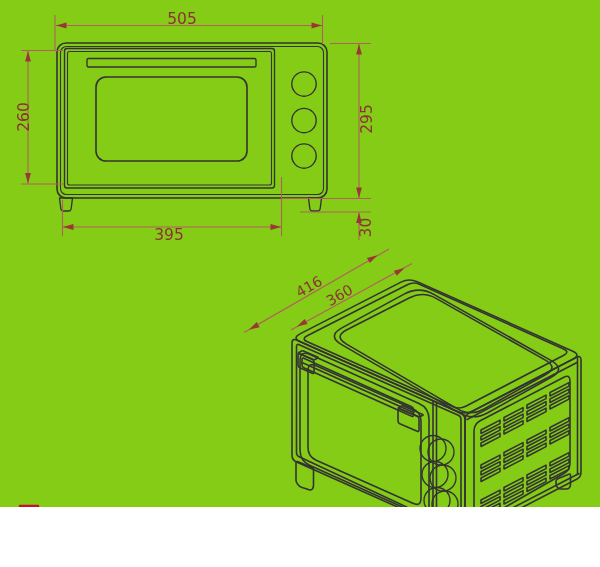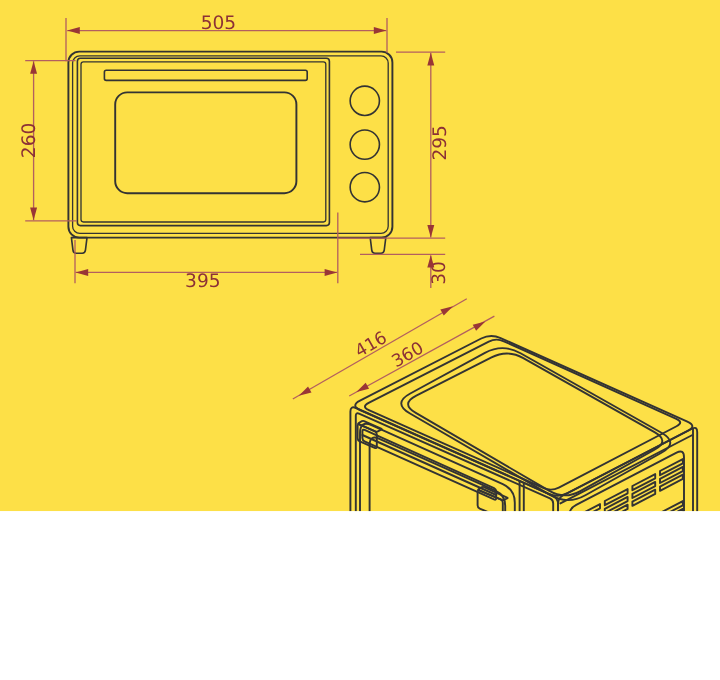--- a/index.html
+++ b/index.html
@@ -1,16 +1,16 @@
 <!DOCTYPE html>
 <html style="--ink: #333333; --dline: #b35f5f; --darrow: #993636; --dtext: #8c3136; --brand: #c3112f;"><head>
 <meta charset="utf-8">
 <style>
   html,body{margin:0;padding:0;background:#fff;}
-  .canvas{position:relative;width:600px;height:426px;background:#fde047;overflow:hidden;
+  .canvas{position:relative;width:600px;height:507px;background:#84cc16;overflow:hidden;
           font-family:"DejaVu Sans",sans-serif;}
   svg{position:absolute;left:0;top:0;}
   .ln{fill:none;stroke:var(--ink,#333);stroke-width:1.6;stroke-linejoin:round;stroke-linecap:round;}
   .thin{stroke-width:1.1;}
   .mid{stroke-width:1.35;}
   .dim{stroke:var(--dline,#b35f5f);stroke-width:1.1;fill:none;}
   .dt{fill:var(--dtext,#8c3136);font-family:"DejaVu Sans",sans-serif;font-size:15.5px;text-anchor:middle;}
   .dts{font-size:14.5px;}
   .arr{fill:var(--darrow,#993636);stroke:none;}
   .logo{position:absolute;left:11px;top:504px;display:flex;align-items:center;gap:15px;}

